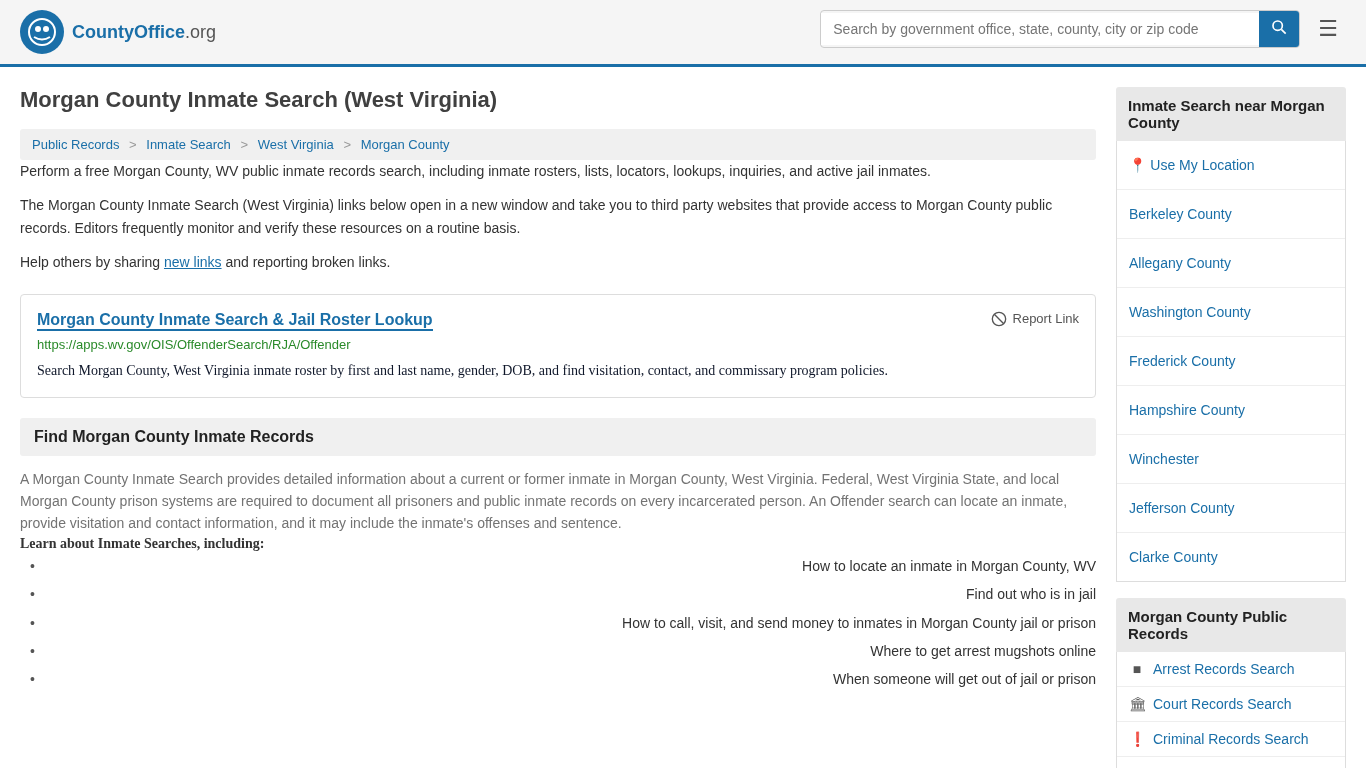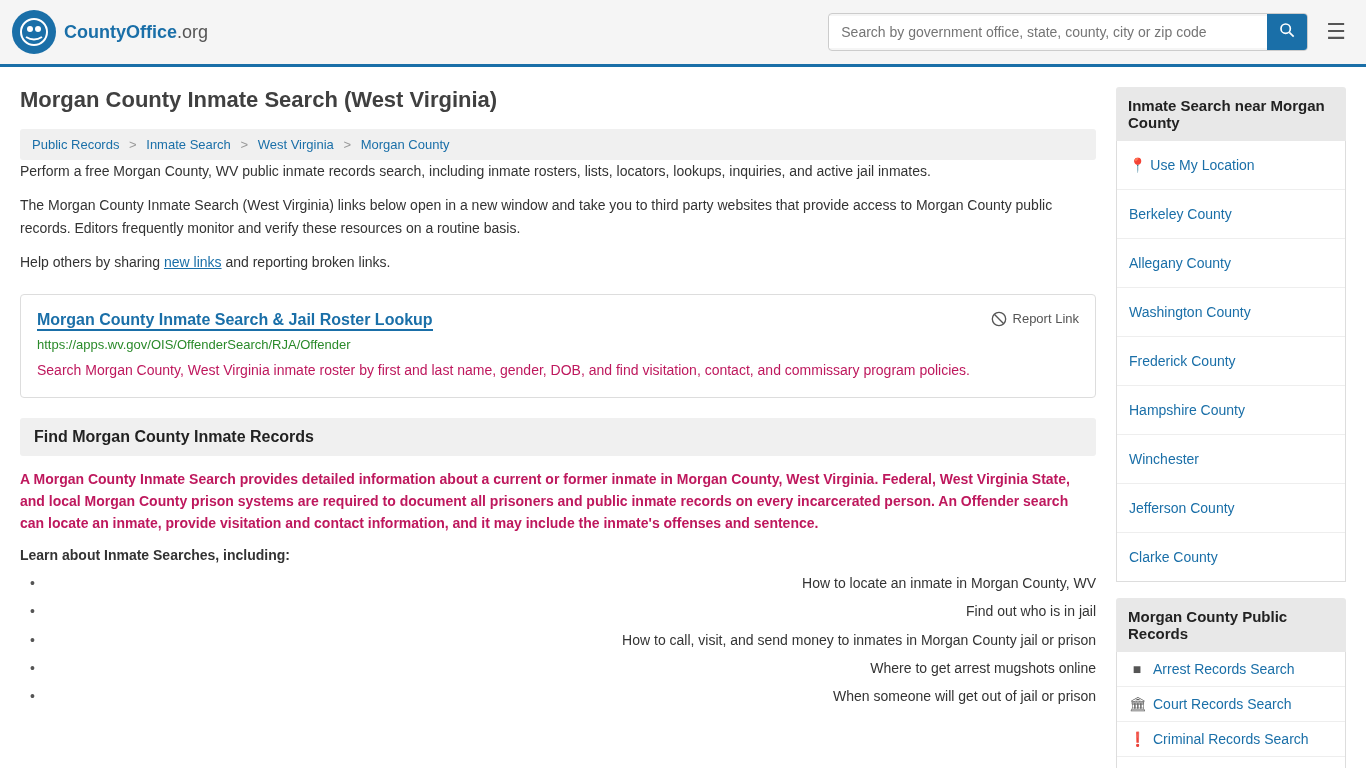--- a/index.html
+++ b/index.html
@@ -2,23 +2,23 @@
 <html><head>
   <meta charset="utf-8">
   <style>
     * { margin: 0; padding: 0; box-sizing: border-box; }
     body { font-family: Arial, sans-serif; font-size: 14px; color: #333; background: #fff; }
 
     
     .header {
       background: #f5f5f5;
       border-bottom: 3px solid #1a6fa8;
-      padding: 10px 12px;
-      display: flex;
-      align-items: center;
+      padding: 10px 20px;
+      display: flex;
+      align-items: flex-start;
       justify-content: space-between;
     }
     .logo-area {
       display: flex;
       align-items: center;
       gap: 8px;
     }
     .logo-circle {
       width: 44px;
       height: 44px;
@@ -149,48 +149,49 @@
       font-size: 13px;
       cursor: pointer;
       white-space: nowrap;
     }
     .link-card-url {
       color: #2a8a2a;
       font-size: 13px;
       margin-bottom: 8px;
     }
     .link-card-desc {
-      color: #be185d;
+      color: #0f172a;
       line-height: 1.5;
+      font-family: Liberation Serif, serif;
     }
 
     
     .section-box {
       background: #f0f0f0;
       padding: 10px 14px;
       border-radius: 3px;
       margin: 20px 0 12px 0;
     }
     .section-box h2 {
       font-size: 16px;
       font-weight: bold;
       color: #222;
     }
 
     
     .info-text {
-      margin-bottom: 12px;
+      margin-bottom: 1px;
       line-height: 1.6;
-      color: #be185d;
-      font-weight: bold;
+      color: #737373;
     }
 
     .learn-heading {
       font-weight: bold;
-      margin-bottom: 6px;
+      margin-bottom: 0;
+      font-family: Liberation Serif, serif;
     }
     .bullet-list {
       list-style: none;
       padding-left: 10px;
     }
     .bullet-list li {
       padding: 3px 0;
       padding-left: 16px;
       position: relative;
       line-height: 1.6;

